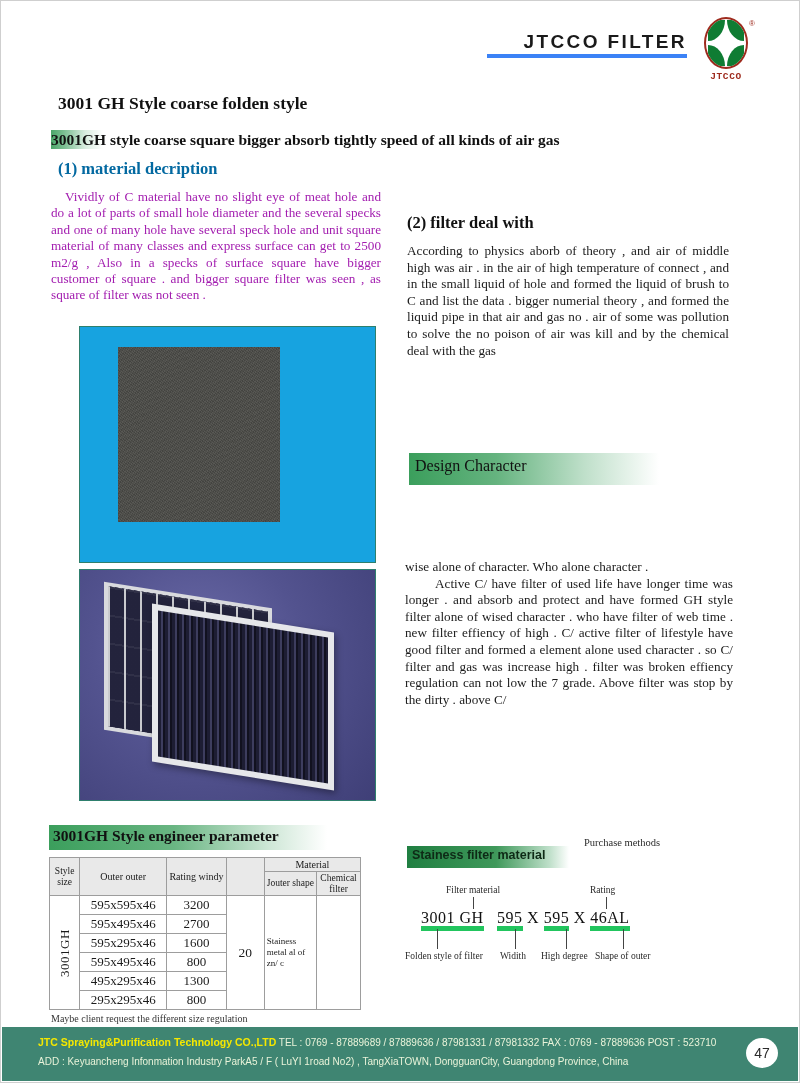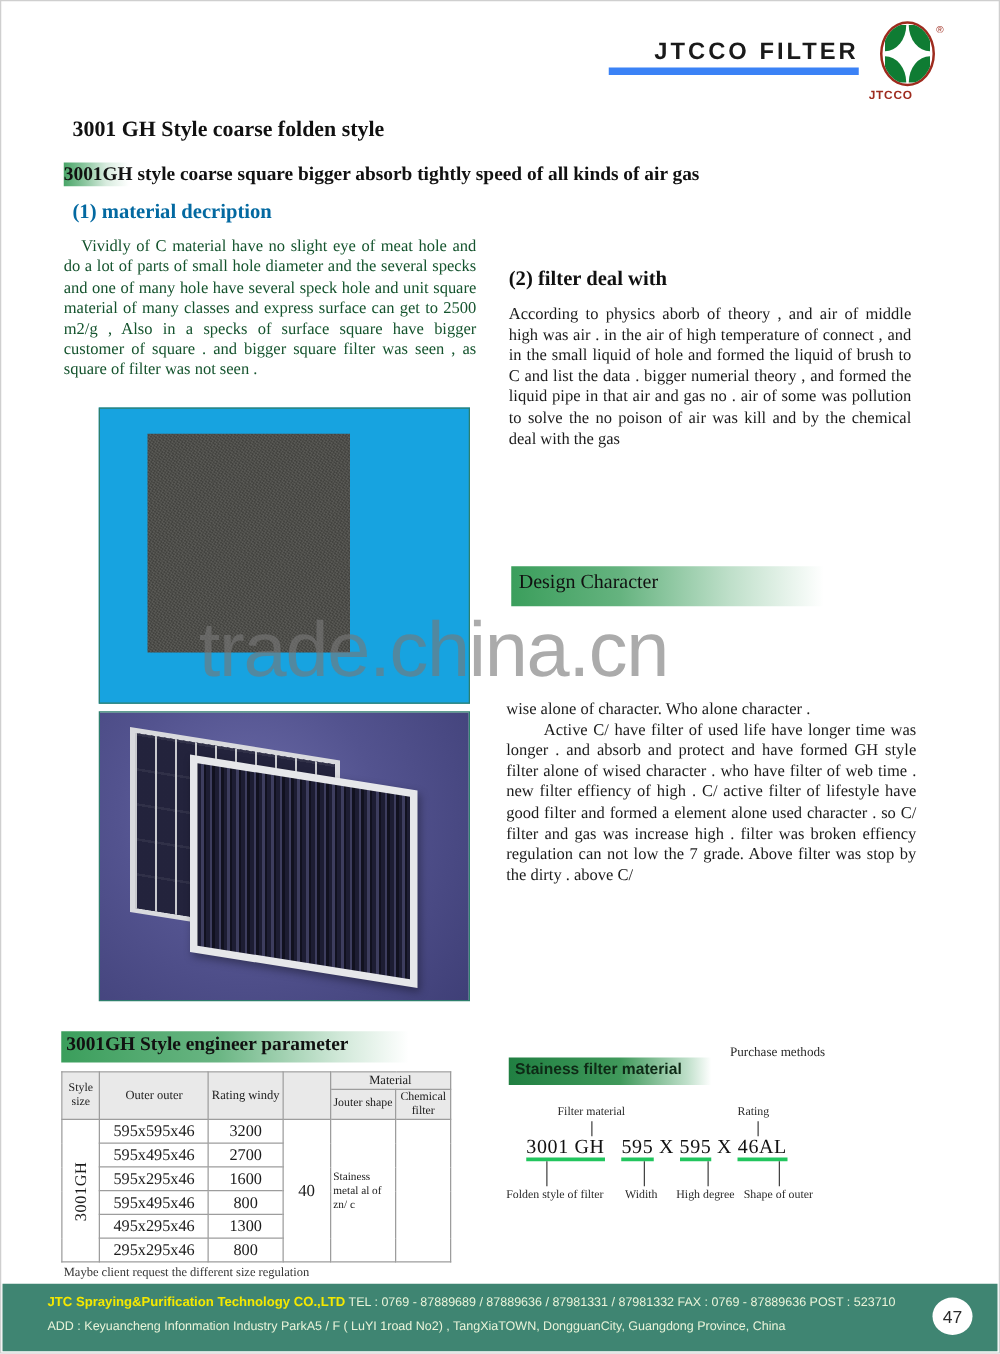--- a/index.html
+++ b/index.html
@@ -42,21 +42,21 @@
     font-size: 12.5px;
     font-weight: 600;
     letter-spacing: .3px;
     color: #3b3b3b;
     white-space: nowrap;
   }
   .hdr-right {
     position: absolute;
     right: 112px; top: 30px;
     width: 200px;
-    border-bottom: 6px solid #3b82f6;
+    border-bottom: 4px solid #3b82f6;
     height: 23px;
     text-align: right;
   }
   .hdr-right-text {
     font-family: "Liberation Sans", sans-serif;
     font-size: 19px;
     font-weight: bold;
     letter-spacing: 2.4px;
     color: #1a1a1a;
     white-space: nowrap;
@@ -100,22 +100,23 @@
     border-top-left-radius: 17px 21px;
   }
   .logo-reg {
     position: absolute;
     right: 2px; top: 2px;
     font-size: 8px;
     color: #9e2b1e;
     font-family: "Liberation Sans", sans-serif;
   }
   .logo-word {
+    text-align: center;
     margin-top: 2px;
-    font-family: Liberation Sans, sans-serif;
+    font-family: Liberation Mono, monospace;
     font-size: 9.5px;
     font-weight: bold;
     letter-spacing: .6px;
     color: #9e2b1e;
   }
 
   
   .title-main {
     position: absolute;
     left: 57px; top: 92px;
@@ -152,21 +153,21 @@
     white-space: nowrap;
   }
 
   
   .col-left-text {
     position: absolute;
     left: 50px; top: 188px;
     width: 330px;
     font-size: 13.2px;
     line-height: 16.4px;
-    color: #14532d;
+    color: #a21caf;
     text-align: justify;
     text-indent: 14px;
   }
   .sec-h2 {
     position: absolute;
     left: 406px; top: 212px;
     font-size: 16.5px;
     font-weight: bold;
     color: #111;
     white-space: nowrap;
@@ -373,21 +374,21 @@
     white-space: nowrap;
   }
   .pn-row {
     position: absolute;
     left: 420px; top: 908px;
     font-size: 16px;
     color: #111;
     white-space: nowrap;
     letter-spacing: .5px;
   }
-  .pn-row .u { border-bottom: 3px solid #22c55e; }
+  .pn-row .u { border-bottom: 5px solid #22c55e; }
   .lbl { position: absolute; font-size: 9.5px; color: #2a2a2a; white-space: nowrap; }
   .lead { position: absolute; width: 1px; background: #444; }
   .lbl-filtmat  { left: 445px; top: 884px; }
   .lead-filtmat { left: 472px; top: 896px; height: 12px; }
   .lbl-depth    { left: 589px; top: 884px; }
   .lead-depth   { left: 605px; top: 896px; height: 12px; }
   .lbl-folden   { left: 404px; top: 950px; }
   .lead-folden  { left: 436px; top: 928px; height: 20px; }
   .lbl-width    { left: 499px; top: 950px; }
   .lead-width   { left: 514px; top: 928px; height: 20px; }
@@ -472,21 +473,20 @@
     </div>
     <div class="panel-front">
       <div class="pleat"></div>
     </div>
   </div>
 
   <div class="design-banner">
     <span>Design Character</span>
   </div>
 
-  <div class="watermark">trade.china.cn</div>
 
   <div class="col-right-text2">
     <span>wise alone of character. Who alone character .</span>
     <span class="indent">Active C/ have filter of used life have longer time was longer . and absorb and protect and have formed GH style filter alone of wised character . who have filter of web time . new filter effiency of high . C/ active  filter of lifestyle have good filter and formed a element alone used character . so C/ filter and gas was increase high . filter was broken effiency regulation can not low the 7 grade. Above filter was stop by the dirty . above C/</span>
   </div>
 
   <div class="tbl-banner">
     <span>3001GH  Style  engineer  parameter</span>
   </div>
 
@@ -502,21 +502,21 @@
       <tr>
         <td class="c-jouter hdr-small">Jouter  shape</td>
         <td class="c-matf hdr-small">Chemical filter</td>
       </tr>
     </thead>
     <tbody>
       <tr>
         <td class="v-style" rowspan="6">3001GH</td>
         <td class="cell-size">595x595x46</td>
         <td class="cell-wind">3200</td>
-        <td class="cell-40" rowspan="6">40</td>
+        <td class="cell-40" rowspan="6">20</td>
         <td class="cell-mat" rowspan="6">Stainess metal al of zn/ c</td>
         <td rowspan="6"></td>
       </tr>
       <tr>
         <td class="cell-size">595x495x46</td>
         <td class="cell-wind">2700</td>
       </tr>
       <tr>
         <td class="cell-size">595x295x46</td>
         <td class="cell-wind">1600</td>

